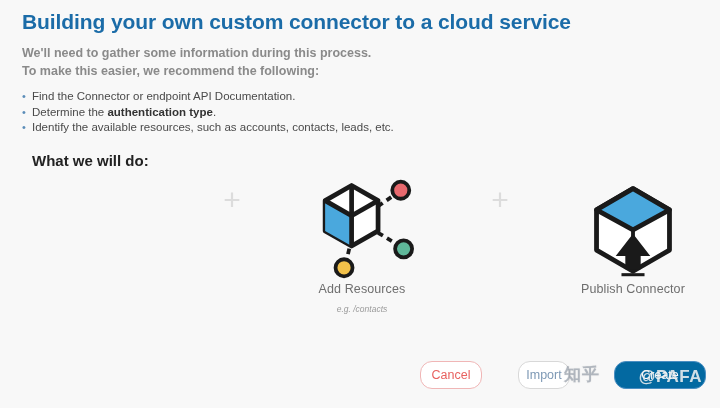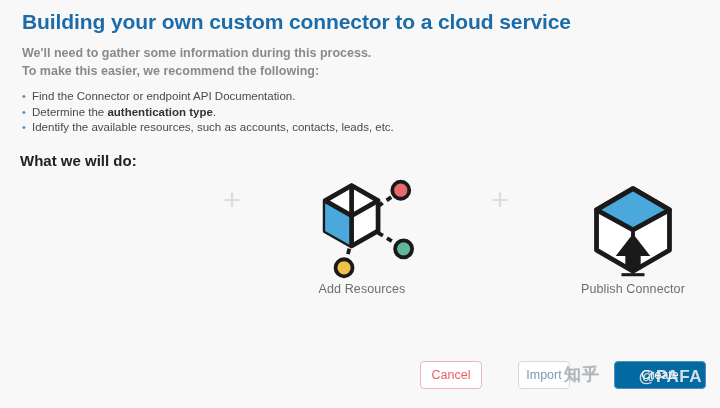--- a/index.html
+++ b/index.html
@@ -60,21 +60,21 @@
     color: #5a8cb8;
     font-size: 11px;
     flex: 0 0 10px;
   }
   .bullet-text { color: #4a4a4a; }
   .bullet-text b { font-weight: bold; color: #333; }
 
   
   .section-heading {
     position: absolute;
-    left: 20px;
+    left: 32px;
     top: 152px;
     font-size: 15px;
     font-weight: bold;
     color: #222;
   }
 
   
   .steps {
     position: absolute;
     left: 0;
@@ -130,21 +130,21 @@
     position: absolute;
     left: 0;
     bottom: 11px;
     width: 720px;
     height: 36px;
   }
   .btn {
     position: absolute;
     top: 0;
     height: 28px;
-    border-radius: 4px;
+    border-radius: 12px;
     font-size: 12.5px;
     line-height: 26px;
     text-align: center;
     box-sizing: border-box;
     cursor: pointer;
     white-space: nowrap;
   }
   #btn-cancel {
     right: 238px;
     width: 62px;
@@ -238,20 +238,21 @@
           <polyline points="44,6 44,38 16,22" fill="none" stroke="#1a1a1a" stroke-width="5" stroke-linejoin="round"></polyline>
           <polyline points="44,38 72,22" fill="none" stroke="#1a1a1a" stroke-width="5" stroke-linejoin="round"></polyline>
           <polyline points="44,38 44,70" fill="none" stroke="#1a1a1a" stroke-width="5" stroke-linejoin="round"></polyline>
 
           <circle cx="96" cy="11" r="9" fill="#e8696e" stroke="#1a1a1a" stroke-width="4"></circle>
           <circle cx="99" cy="73" r="9" fill="#5fb89a" stroke="#1a1a1a" stroke-width="4"></circle>
           <circle cx="36" cy="93" r="9" fill="#f2c14a" stroke="#1a1a1a" stroke-width="4"></circle>
         </svg>
       </div>
       <div class="step-label">Add Resources</div>
+      <div class="step-sub">e.g. /contacts</div>
     </div>
 
     <div class="plus" id="plus-2">+</div>
 
     <div class="step" id="step-3">
       <div class="step-icon">
         <svg width="96" height="96" viewBox="0 0 100 100">
           <polygon points="50,8 88,30 88,72 50,94 12,72 12,30" fill="#ffffff" stroke="#1a1a1a" stroke-width="5" stroke-linejoin="round"></polygon>
           <polygon points="50,8 88,30 50,51 12,30" fill="#4aa8dd"></polygon>
           <polygon points="50,8 88,30 50,51 12,30" fill="none" stroke="#1a1a1a" stroke-width="5" stroke-linejoin="round"></polygon>

